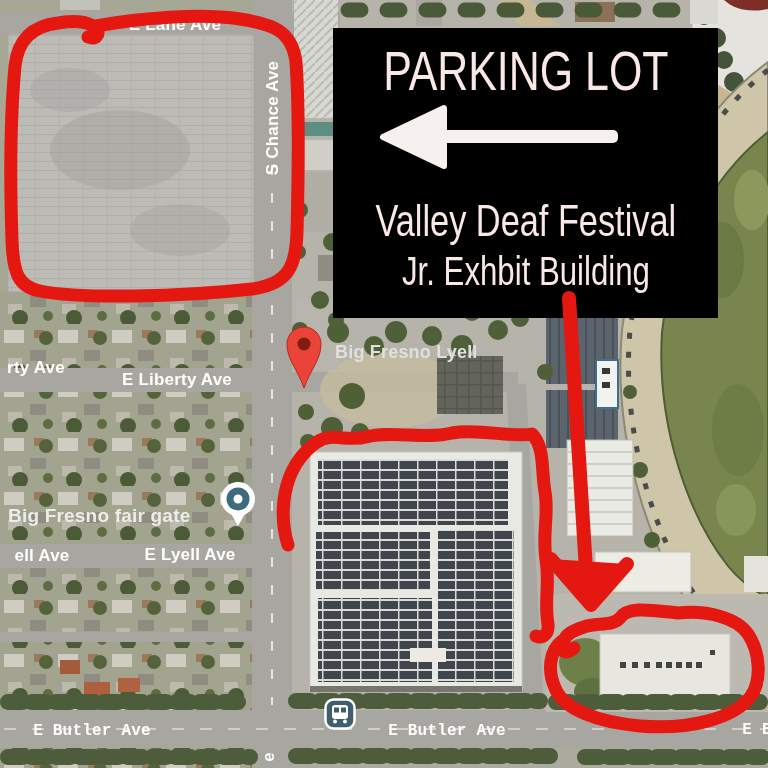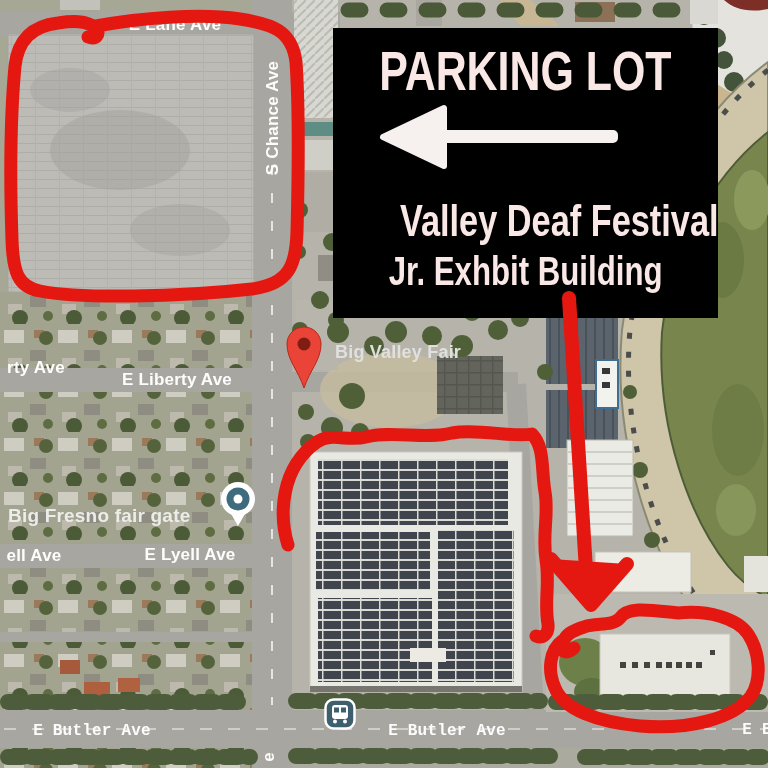--- a/index.html
+++ b/index.html
@@ -10,24 +10,24 @@
   .slabel{position:absolute;font-weight:700;font-size:17px;color:#fdfdfd;white-space:nowrap;
     transform:translate(-50%,-50%);letter-spacing:.2px;
     text-shadow:-1px -1px 1px rgba(68,66,60,.95),1px -1px 1px rgba(68,66,60,.95),
 therefore -1px 1px 1px rgba(68,66,60,.95),1px 1px 1px rgba(68,66,60,.95),0 0 4px rgba(50,48,44,.8);}
   .slabel.rot{transform:translate(-50%,-50%) rotate(-90deg);}
   .slabel.big{font-size:16px;font-family:Liberation Mono, monospace;}
   .slabel.poi{color:#e0e0de;font-size:18px;transform:translate(0,-50%);}
   .slabel.poi2{color:#ececea;font-size:19px;transform:translate(0,-50%);}
   
   .card{position:absolute;left:333px;top:28px;width:385px;height:290px;background:#000;}
-  .card .t{position:absolute;width:100%;text-align:center;color:#f9e8e5;font-weight:700;}
+  .card .t{position:absolute;width:100%;text-align:center;color:#f9e8e5;font-weight:400;}
   .cond{display:inline-block;transform:scaleX(.78);transform-origin:center;white-space:nowrap;}
   .title{top:14px;font-size:55px;line-height:58px;}
-  .sub1{top:170px;font-size:44px;line-height:46px;padding-left:22px;}
+  .sub1{top:170px;font-size:44px;line-height:46px;}
   .sub2{top:226px;font-size:40px;line-height:35px;}
   
   .marker{position:absolute;}
 </style>
 </head>
 <body>
 
 <svg class="layer" width="768" height="768" viewBox="0 0 768 768">
   <defs>
     <pattern id="resi" width="54" height="54" patternUnits="userSpaceOnUse">
@@ -209,28 +209,28 @@
     <path d="M8 757 H250"></path>
     <path d="M296 756 H560"></path>
     <path d="M585 757 H762"></path>
   </g>
 </svg>
 
 <div class="slabel" style="left:175px;top:25px;">E Lane Ave</div>
 <div class="slabel rot" style="left:273px;top:118px;">S Chance Ave</div>
 <div class="slabel" style="left:36px;top:368px;">rty Ave</div>
 <div class="slabel" style="left:177px;top:380px;">E Liberty Ave</div>
-<div class="slabel" style="left:34px;top:556px;text-align:right;">ell Ave</div>
+<div class="slabel" style="left:42px;top:556px;text-align:right;">ell Ave</div>
 <div class="slabel" style="left:190px;top:555px;">E Lyell Ave</div>
 <div class="slabel big" style="left:92px;top:731px;">E Butler Ave</div>
 <div class="slabel big" style="left:447px;top:731px;">E Butler Ave</div>
 <div class="slabel big" style="left:757px;top:730px;">E B</div>
 <div class="slabel rot" style="left:269px;top:757px;">e</div>
 
-<div class="slabel poi" style="left:335px;top:352px;">Big Valley Fair</div>
+<div class="slabel poi" style="left:335px;top:352px;">Big Fresno Lyell</div>
 <div class="slabel poi2" style="left:8px;top:516px;">Big Fresno fair gate</div>
 
 <svg class="marker" style="left:284px;top:322px;" width="40" height="70" viewBox="0 0 40 70">
   <path d="M20 66 C14 48 3 38 3 22 A17 17 0 1 1 37 22 C37 38 26 48 20 66 Z" fill="#e94437" stroke="#b7271c" stroke-width="1"></path>
   <circle cx="20" cy="22" r="6.5" fill="#7f1d12"></circle>
 </svg>
 
 <svg class="marker" style="left:218px;top:480px;" width="40" height="48" viewBox="0 0 40 48">
   <polygon points="12,32 28,32 20,46" fill="#ffffff"></polygon>
   <circle cx="20" cy="19" r="17" fill="#ffffff"></circle>

